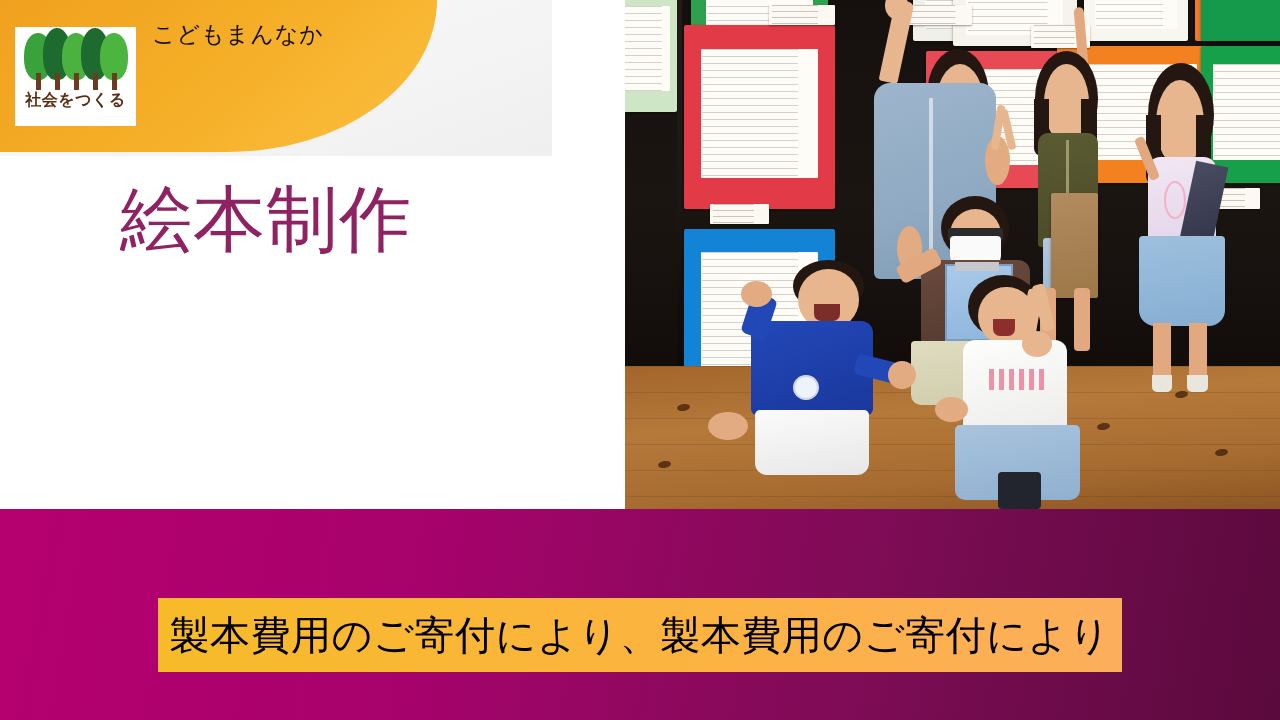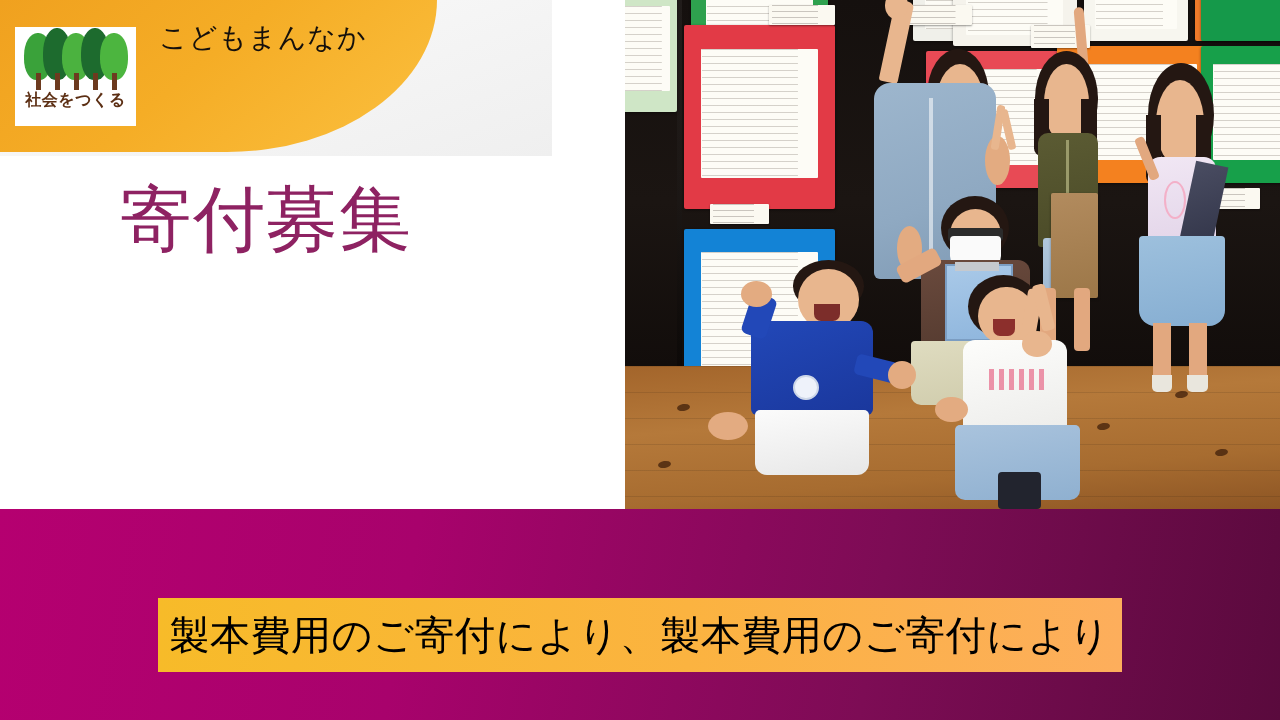--- a/index.html
+++ b/index.html
@@ -63,22 +63,22 @@
               align-items:center; justify-content:flex-start; padding-top:5px; }
   .trees { position:relative; width:104px; height:58px; }
   .tree  { position:absolute; bottom:10px; width:28px; height:47px; border-radius:48% 48% 44% 44%; }
   .trunk { position:absolute; bottom:0; width:5px; height:17px; background:#6d3b1f; }
   .logo-text { font-family:"DejaVu Sans","Liberation Sans",sans-serif;
                font-size:16px; font-weight:700; color:#5c2f14; letter-spacing:.5px;
                line-height:1; margin-top:2px; }
 
   .hdr-tagline { position:absolute; left:152px; top:20px; width:290px;
                  font-family:"DejaVu Sans","Liberation Sans",sans-serif;
-                 font-size:28px; font-weight:400; color:#15100c; line-height:1.28;
-                 letter-spacing:1px;margin-left:7px; }
+                 font-size:23px; font-weight:400; color:#15100c; line-height:1.28;
+                 letter-spacing:1px; }
   .hdr-tagline span { display:block; }
 
   
   .title { position:absolute; left:120px; top:163px; width:500px;
            font-family:"DejaVu Sans","Liberation Sans",sans-serif;
            font-size:72px; font-weight:400; color:#8e2262; line-height:1.58;
            letter-spacing:1px; }
   .title span { display:block; white-space:nowrap; }
 
   
@@ -265,21 +265,21 @@
         </div>
         <div class="logo-text">社会をつくる</div>
       </div>
 
       <div class="hdr-tagline">
         <span>こどもまんなか</span>
       </div>
     </div>
 
     <div class="title">
-      <span>寄付募集</span>
+      <span>絵本制作</span>
     </div>
   </div>
 
   <div class="banner">
     <div class="orange-box">
       <div class="orange-box-text">製本費用のご寄付により、製本費用のご寄付により</div>
     </div>
   </div>
 
 </div>

